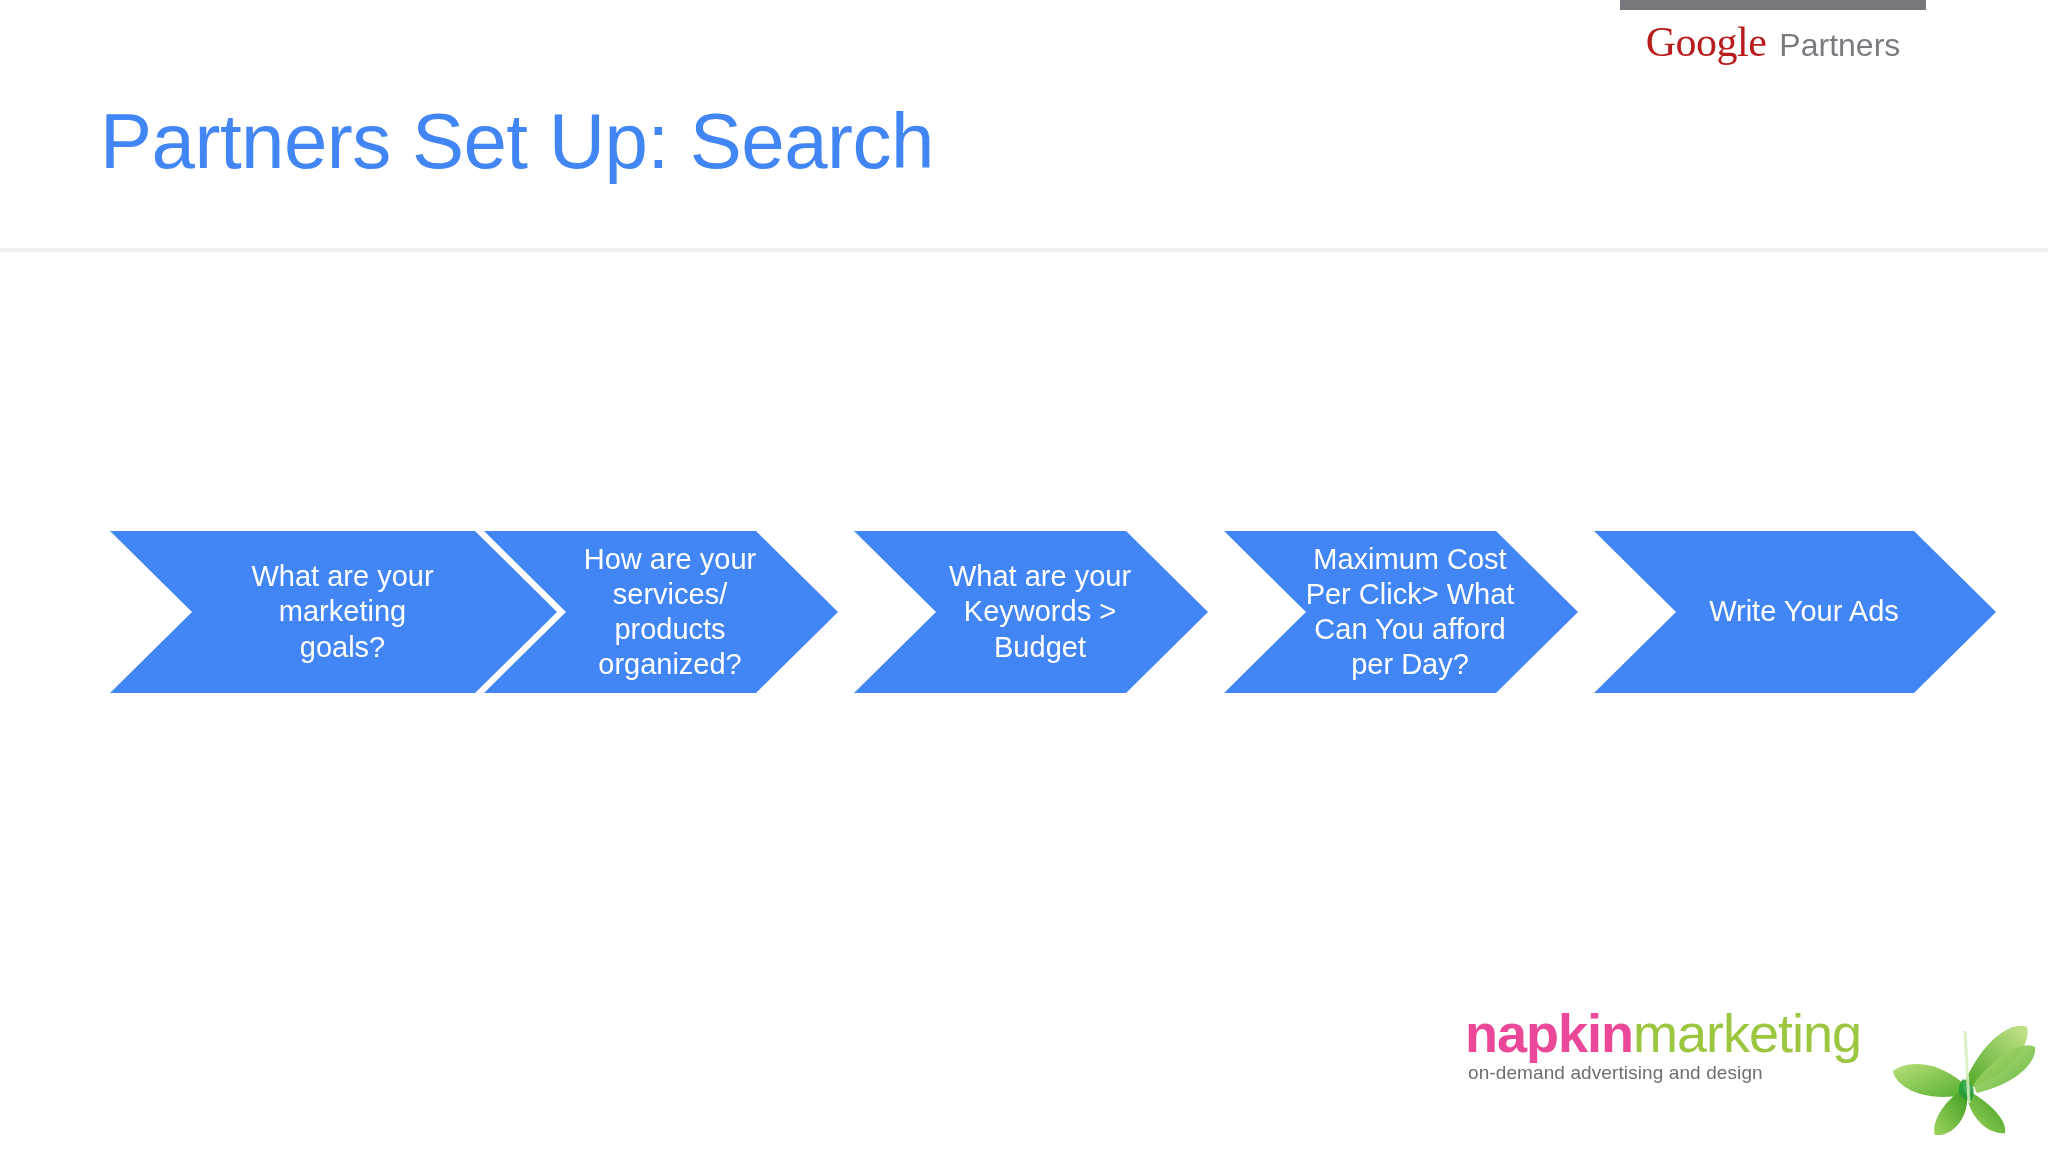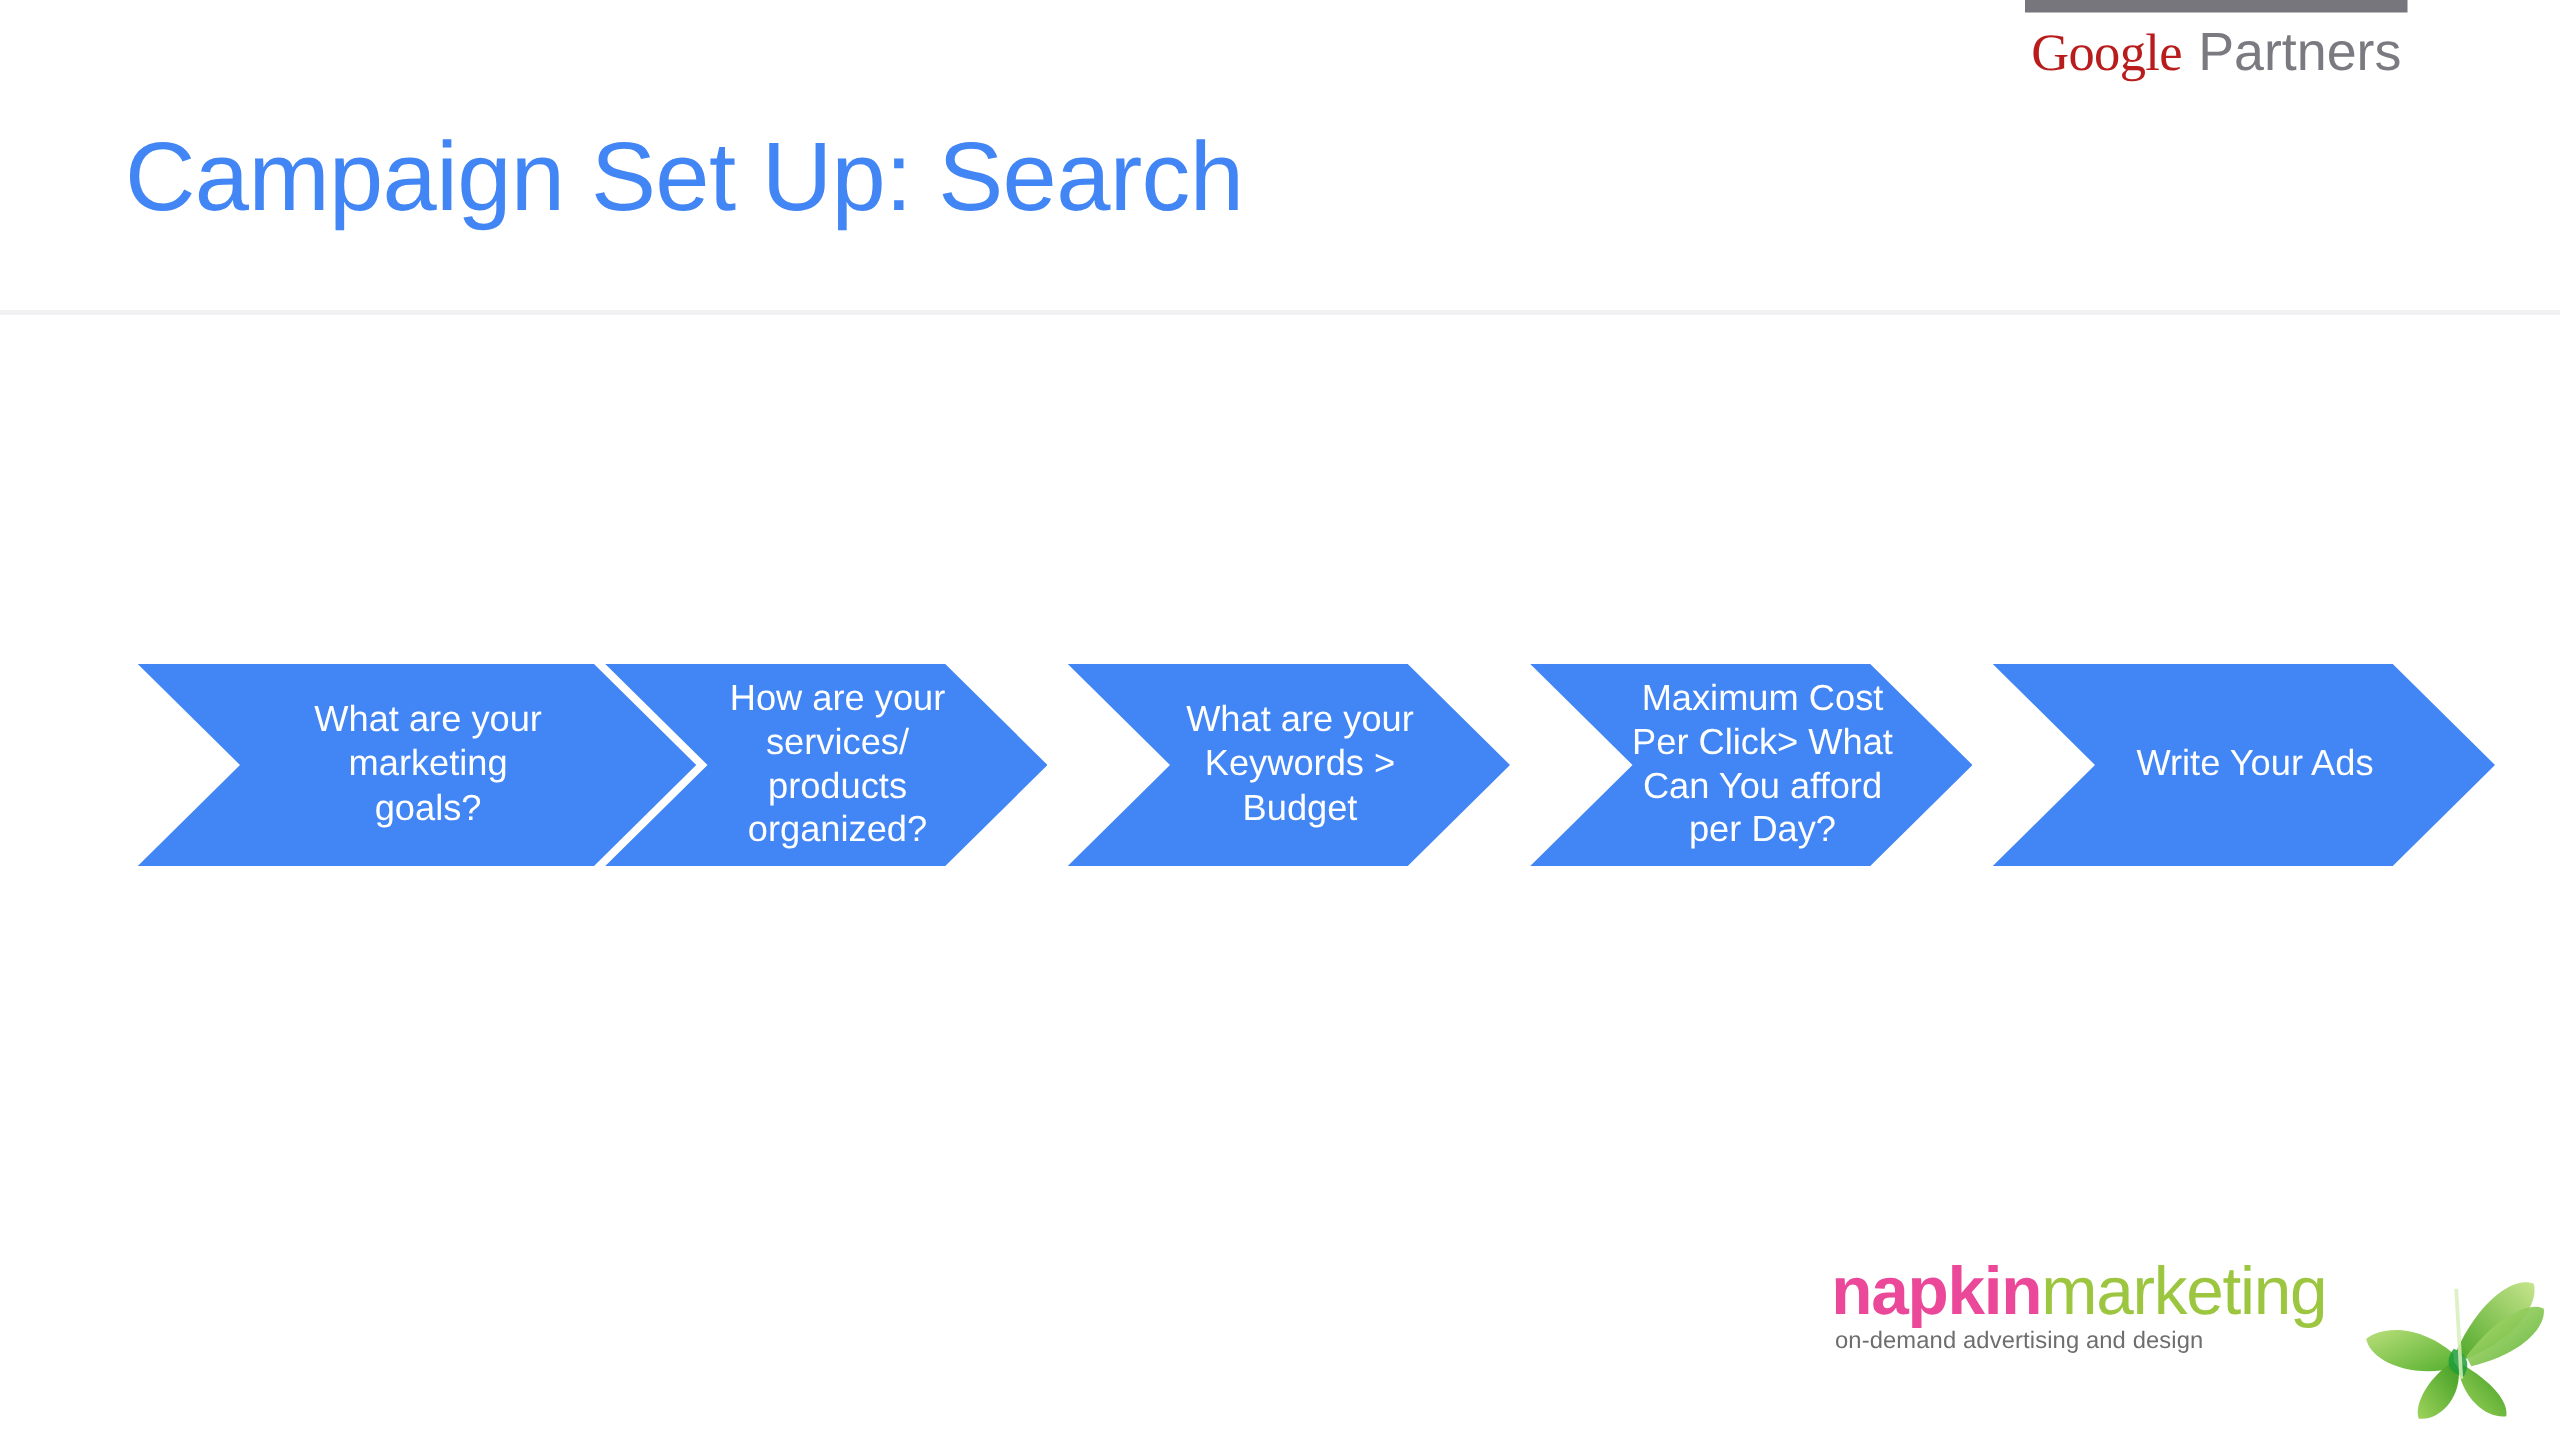--- a/index.html
+++ b/index.html
@@ -78,21 +78,21 @@
     justify-content: center;
   }
   .gp-google {
     font-family: "Liberation Serif", serif;
     font-size: 42px;
     color: #b91c1c;
     letter-spacing: -0.5px;
   }
   .gp-partners {
     font-family: "Liberation Sans", sans-serif;
-    font-size: 43px;
+    font-size: 32px;
     font-weight: 300;
     color: #7a7a80;
     margin-left: 13px;
     letter-spacing: 0px;
   }
 
   
   .chevron-band {
     position: absolute;
     left: 0;
@@ -175,21 +175,21 @@
     width: 170px;
     height: 150px;
   }
 </style>
 </head>
 <body>
 
 <div class="slide">
 
   <div class="header">
-    <h1 class="slide-title">Campaign Set Up: Search</h1>
+    <h1 class="slide-title">Partners Set Up: Search</h1>
 
     <div class="gp-logo">
       <div class="gp-bar"></div>
       <div class="gp-wordmark">
         <span class="gp-google">Google</span>
         <span class="gp-partners">Partners</span>
       </div>
     </div>
   </div>
   <div class="header-rule"></div>

